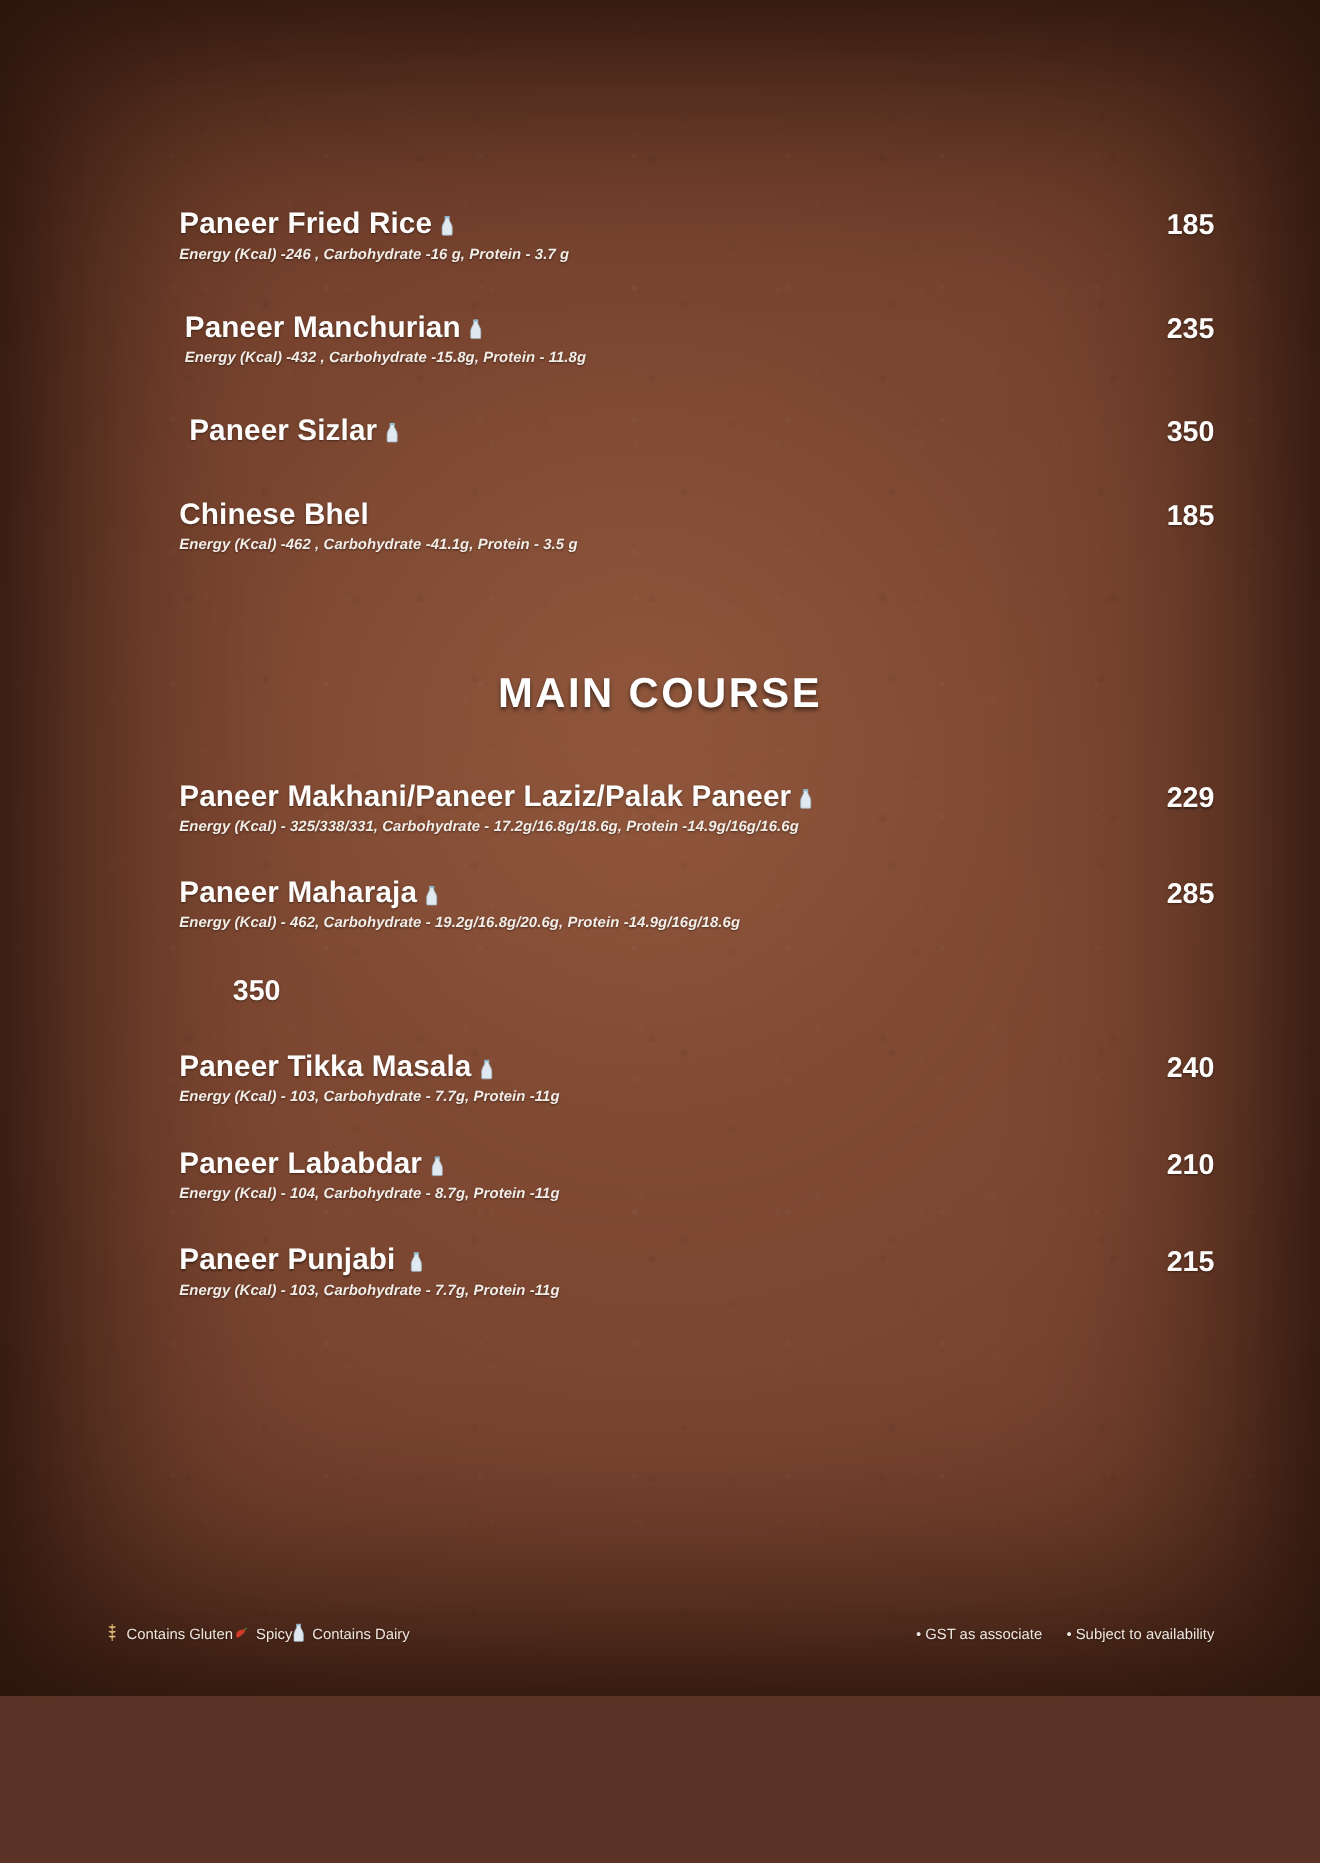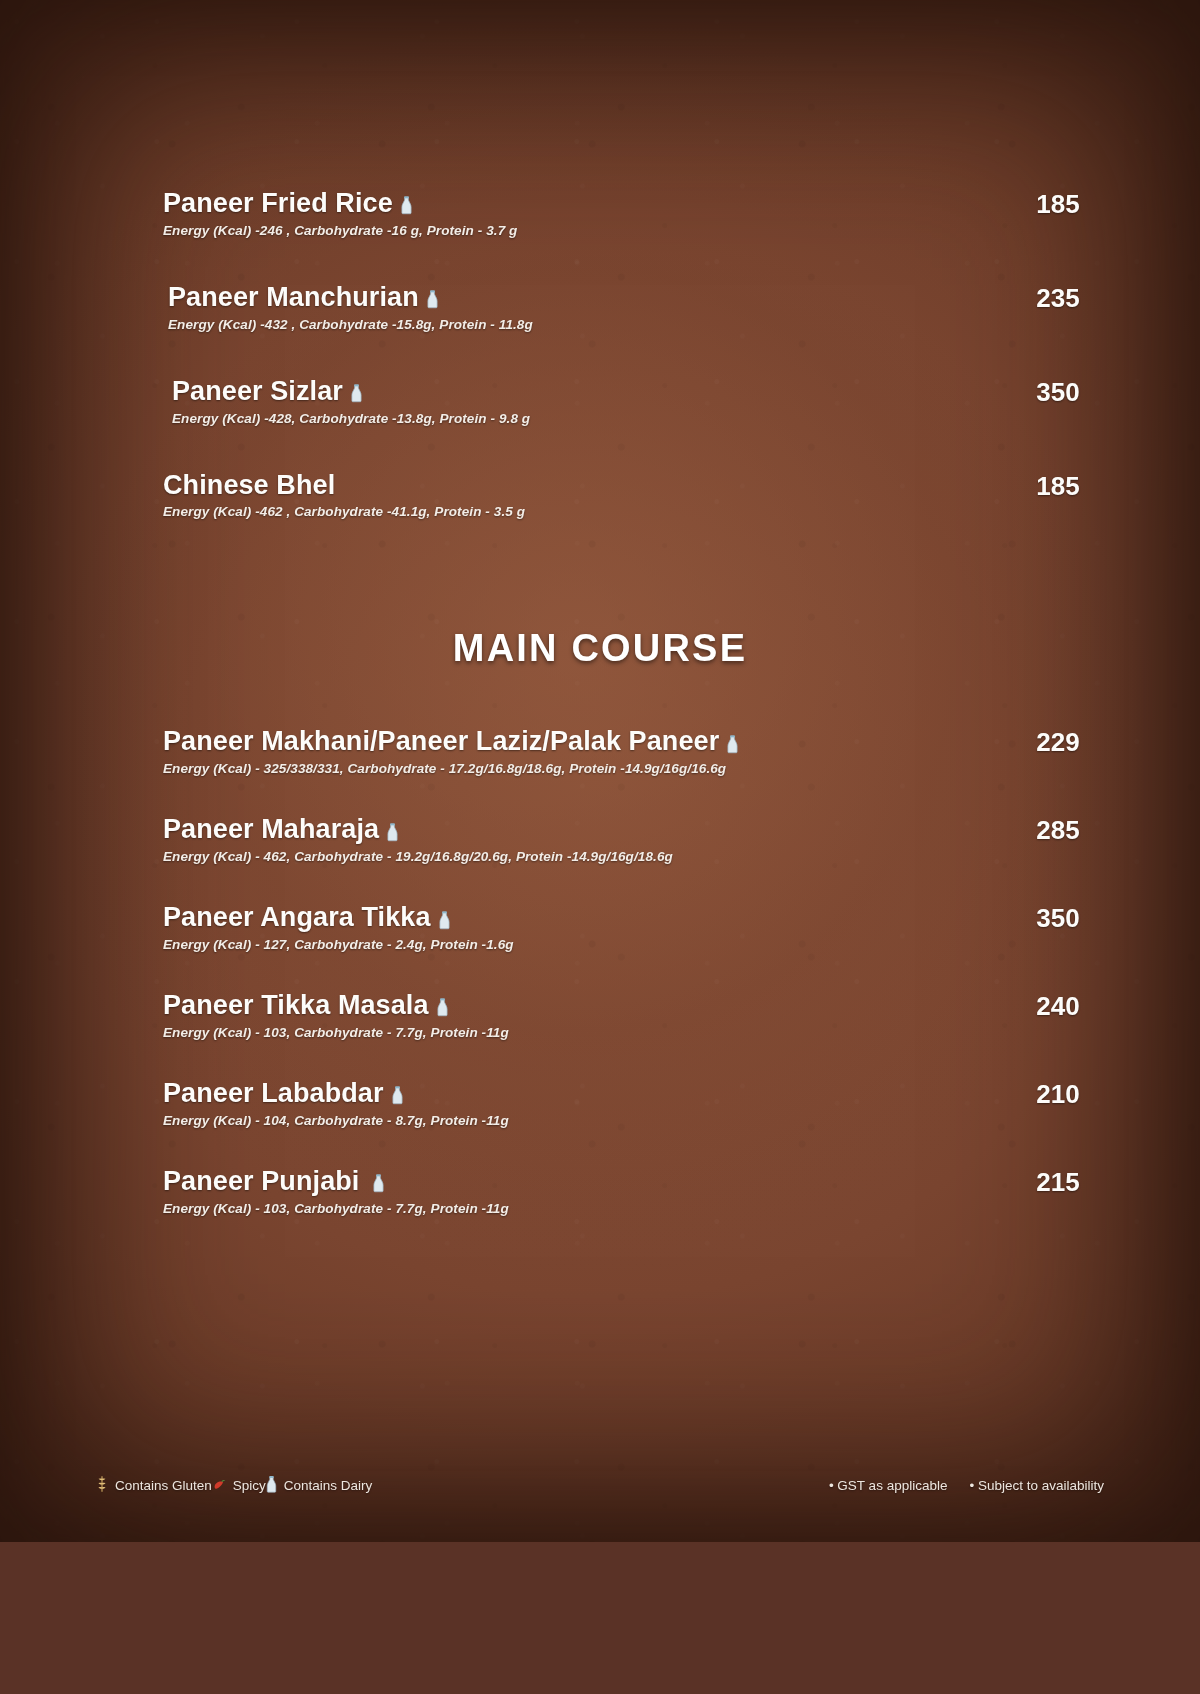--- a/index.html
+++ b/index.html
@@ -82,21 +82,21 @@
     font-size: 13.5px;
     font-style: italic;
     font-weight: 700;
     color: #f3ede7;
     letter-spacing: .1px;
     text-shadow: 0 1px 2px rgba(0,0,0,.45);
   }
   .item-price {
     flex: 0 0 auto;
     width: 92px;
-    text-align: center;
+    text-align: right;
     font-size: 26px;
     font-weight: 700;
     color: #fdfcfa;
     text-shadow: 0 1px 2px rgba(0,0,0,.45);
     padding-top: 1px;
   }
   .icon-dairy {
     display: inline-block;
     width: 11px;
     height: 19px;
@@ -213,21 +213,20 @@
         <div class="item-left">
           <div class="item-name">
             <span>Paneer Sizlar</span>
             <span class="icon-dairy">
               <svg viewBox="0 0 12 20" width="11" height="19">
                   <path d="M4 1h4v3l2.2 4.4c.5 1 .8 2.1.8 3.2V18a1 1 0 0 1-1 1H2a1 1 0 0 1-1-1v-6.4c0-1.1.3-2.2.8-3.2L4 4z" fill="#dfe9ef" stroke="#9fb6c4" stroke-width=".8"></path>
                   <rect x="3.6" y="0" width="4.8" height="2.2" fill="#8fb8cc"></rect>
                 </svg>
             </span>
           </div>
-          <div class="item-desc">Energy (Kcal) -428, Carbohydrate -13.8g, Protein - 9.8 g</div>
         </div>
         <div class="item-price">350</div>
       </div>
 
       <div class="item tight" style="margin-bottom:56px;">
         <div class="item-left">
           <div class="item-name">
             <span>Chinese Bhel</span>
           </div>
           <div class="item-desc">Energy (Kcal) -462 , Carbohydrate -41.1g, Protein - 3.5 g</div>
@@ -268,32 +267,20 @@
                   <rect x="3.6" y="0" width="4.8" height="2.2" fill="#8fb8cc"></rect>
                 </svg>
             </span>
           </div>
           <div class="item-desc">Energy (Kcal) - 462, Carbohydrate - 19.2g/16.8g/20.6g, Protein -14.9g/16g/18.6g</div>
         </div>
         <div class="item-price">285</div>
       </div>
 
       <div class="item">
-        <div class="item-left">
-          <div class="item-name">
-            <span>Paneer Angara Tikka</span>
-            <span class="icon-dairy">
-              <svg viewBox="0 0 12 20" width="11" height="19">
-                  <path d="M4 1h4v3l2.2 4.4c.5 1 .8 2.1.8 3.2V18a1 1 0 0 1-1 1H2a1 1 0 0 1-1-1v-6.4c0-1.1.3-2.2.8-3.2L4 4z" fill="#dfe9ef" stroke="#9fb6c4" stroke-width=".8"></path>
-                  <rect x="3.6" y="0" width="4.8" height="2.2" fill="#8fb8cc"></rect>
-                </svg>
-            </span>
-          </div>
-          <div class="item-desc">Energy (Kcal) - 127, Carbohydrate - 2.4g, Protein -1.6g</div>
-        </div>
         <div class="item-price">350</div>
       </div>
 
       <div class="item">
         <div class="item-left">
           <div class="item-name">
             <span>Paneer Tikka Masala</span>
             <span class="icon-dairy">
               <svg viewBox="0 0 12 20" width="11" height="19">
                   <path d="M4 1h4v3l2.2 4.4c.5 1 .8 2.1.8 3.2V18a1 1 0 0 1-1 1H2a1 1 0 0 1-1-1v-6.4c0-1.1.3-2.2.8-3.2L4 4z" fill="#dfe9ef" stroke="#9fb6c4" stroke-width=".8"></path>
@@ -371,19 +358,19 @@
                 <path d="M4 1h4v3l2.2 4.4c.5 1 .8 2.1.8 3.2V18a1 1 0 0 1-1 1H2a1 1 0 0 1-1-1v-6.4c0-1.1.3-2.2.8-3.2L4 4z" fill="#dfe9ef" stroke="#9fb6c4" stroke-width=".8"></path>
                 <rect x="3.6" y="0" width="4.8" height="2.2" fill="#8fb8cc"></rect>
               </svg>
           </span>
           <span>Contains Dairy</span>
         </div>
 
       </div>
 
       <div class="notes">
-        <span>GST as applicable</span>
+        <span>GST as associate</span>
         <span>Subject to availability</span>
       </div>
     </div>
 
   </div>
 </div>
 
 </body></html>

